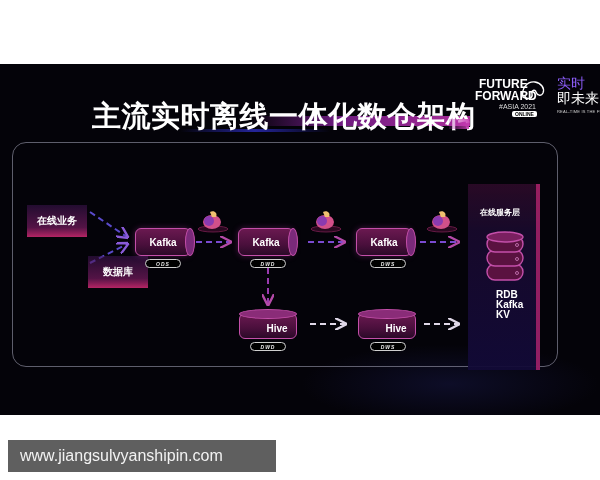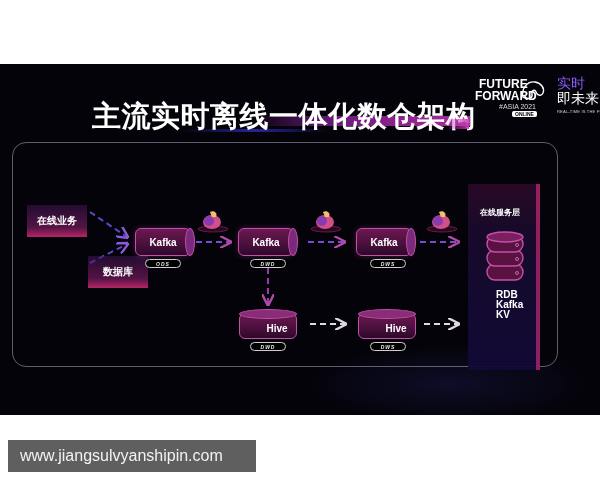--- a/index.html
+++ b/index.html
@@ -1,20 +1,20 @@
 <!DOCTYPE html>
 <html><head>
 <meta charset="utf-8">
 <style>
   * { box-sizing: border-box; margin: 0; padding: 0; }
   html, body { width: 600px; height: 480px; background: #ffffff; overflow: hidden; font-family: "Liberation Sans", "DejaVu Sans", sans-serif; }
   .root { position: relative; width: 600px; height: 480px; background: #ffffff; }
 
   .tg-badge { position: absolute; left: 465px; top: 9px; width: 127px; height: 31px; background: #5f5f5f; color: #f2f2f2; font-size: 16px; display: flex; align-items: center; justify-content: center; }
-  .url-badge { position: absolute; left: 8px; top: 440px; width: 248px; height: 32px; background: #5f5f5f; color: #f2f2f2; font-size: 16px; display: flex; align-items: center; padding-left: 12px; }
+  .url-badge { position: absolute; left: 8px; top: 440px; width: 268px; height: 32px; background: #5f5f5f; color: #f2f2f2; font-size: 16px; display: flex; align-items: center; padding-left: 12px; }
 
   .slide { position: absolute; left: 0; top: 64px; width: 600px; height: 351px; background: #040309; overflow: hidden; }
   .slide-glow { position: absolute; left: 300px; top: 280px; width: 300px; height: 80px; background: radial-gradient(ellipse at center, rgba(20,20,60,0.6), rgba(0,0,0,0) 70%); }
 
   .title { position: absolute; left: 92px; top: 33px; color: #ffffff; font-family: "DejaVu Sans", sans-serif; font-weight: bold; font-size: 29px; letter-spacing: 0.5px; white-space: nowrap; }
   .title-bar { position: absolute; left: 250px; top: 52px; width: 220px; height: 10px; background: linear-gradient(90deg, rgba(80,20,100,0) 0%, rgba(120,30,140,0.9) 40%, rgba(190,50,170,0.9) 100%); }
   .title-underline { position: absolute; left: 180px; top: 65px; width: 150px; height: 3px; background: linear-gradient(90deg, rgba(30,30,140,0), rgba(40,40,170,0.9), rgba(30,30,140,0)); }
 
   .logo { position: absolute; left: 475px; top: 12px; width: 125px; height: 44px; }
   .logo-flink { position: absolute; left: 4px; top: 2px; color: #ffffff; font-weight: bold; font-size: 12px; line-height: 12px; }

